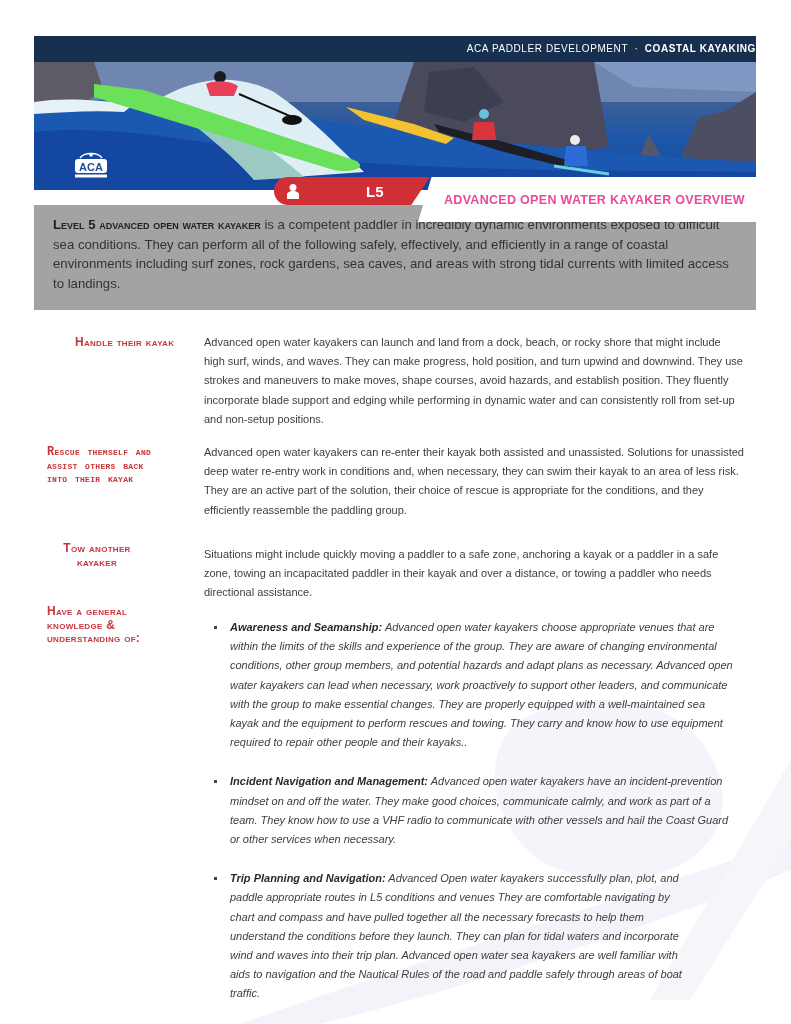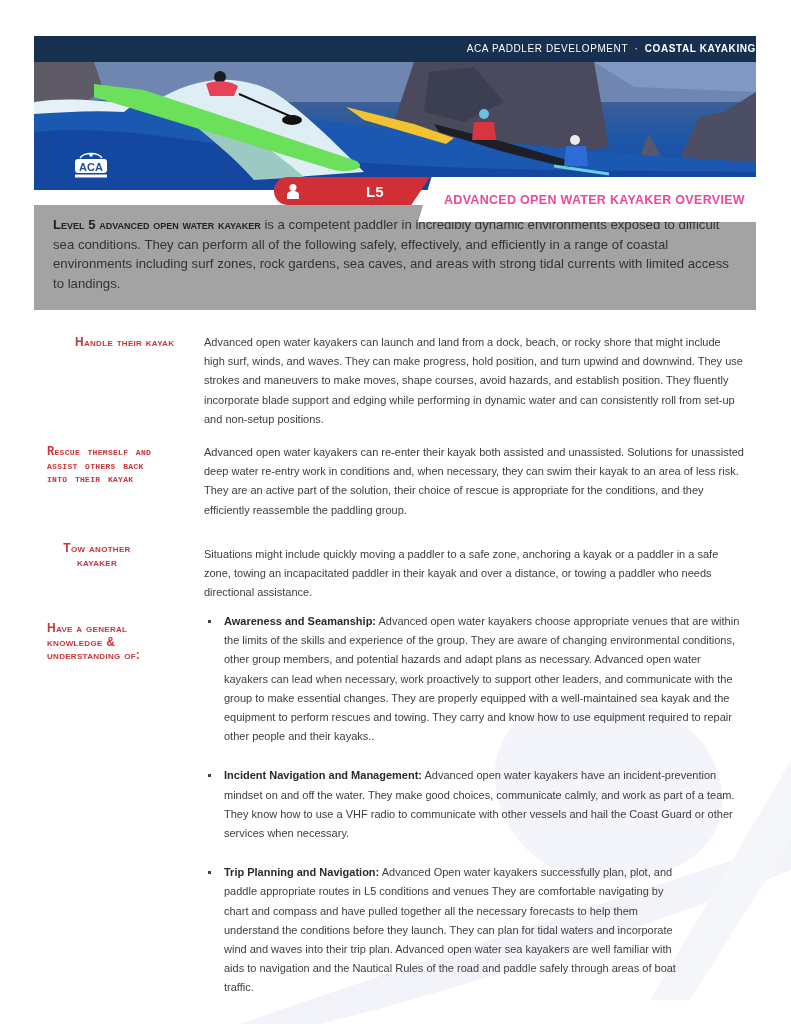--- a/index.html
+++ b/index.html
@@ -58,21 +58,21 @@
   .section { position: absolute; left: 0; width: 791px; }
   .sec-label {
     position: absolute; left: 47px; width: 140px;
     color: #c9353b; font-weight: bold; font-variant: small-caps; font-size: 12px; line-height: 13.5px;
     letter-spacing: 0.3px;
   }
   .sec-text {
     position: absolute; left: 204px; width: 540px;
     font-size: 11px; line-height: 19.2px; color: #3d3d3d;
   }
-  .bullets { list-style: none; margin: 8px; padding: 0; }
+  .bullets { list-style: none; margin: 14px; padding: 0; font-style: italic; }
   .bullets li { position: relative; padding-left: 16px; margin-bottom: 20px; }
   .bullets li .dot {
     position: absolute; left: 0; top: 8px; width: 3px; height: 3px; background: #444;
   }
   .bullets li .term { font-weight: bold; color: #2a2a2a; }
 </style>
 </head>
 <body>
 
 <svg class="bg-swoosh" viewBox="0 0 791 1024">
@@ -158,21 +158,21 @@
     <div class="sec-label" style="top:3px; width:118px;font-family:Liberation Mono, monospace;">Rescue themself and assist others back into their kayak</div>
     <div class="sec-text" style="top:0;">Advanced open water kayakers can re-enter their kayak both assisted and unassisted. Solutions for unassisted deep water re-entry work in conditions and, when necessary, they can swim their kayak to an area of less risk. They are an active part of the solution, their choice of rescue is appropriate for the conditions, and they efficiently reassemble the paddling group.</div>
   </div>
 
   <div class="section" style="top:533px;">
     <div class="sec-label" style="top:9px; width:100px;text-align:center;">Tow another kayaker</div>
     <div class="sec-text" style="top:12px;">Situations might include quickly moving a paddler to a safe zone, anchoring a kayak or a paddler in a safe zone, towing an incapacitated paddler in their kayak and over a distance, or towing a paddler who needs directional assistance.</div>
   </div>
 
   <div class="section" style="top:604px;">
-    <div class="sec-label" style="top:18px; width:120px;">Have a general knowledge &amp; understanding of:</div>
+    <div class="sec-label" style="top:1px; width:120px;">Have a general knowledge &amp; understanding of:</div>
     <div class="sec-text" style="top:0; left:200px; width:548px;">
       <ul class="bullets">
         <li>
           <span class="dot"></span>
           <span class="term">Awareness and Seamanship:</span><span> Advanced open water kayakers choose appropriate venues that are within the limits of the skills and experience of the group. They are aware of changing environmental conditions, other group members, and potential hazards and adapt plans as necessary. Advanced open water kayakers can lead when necessary, work proactively to support other leaders, and communicate with the group to make essential changes. They are properly equipped with a well-maintained sea kayak and the equipment to perform rescues and towing. They carry and know how to use equipment required to repair other people and their kayaks..</span>
         </li>
         <li>
           <span class="dot"></span>
           <span class="term">Incident Navigation and Management:</span><span> Advanced open water kayakers have an incident-prevention mindset on and off the water. They make good choices, communicate calmly, and work as part of a team. They know how to use a VHF radio to communicate with other vessels and hail the Coast Guard or other services when necessary.</span>
         </li>

